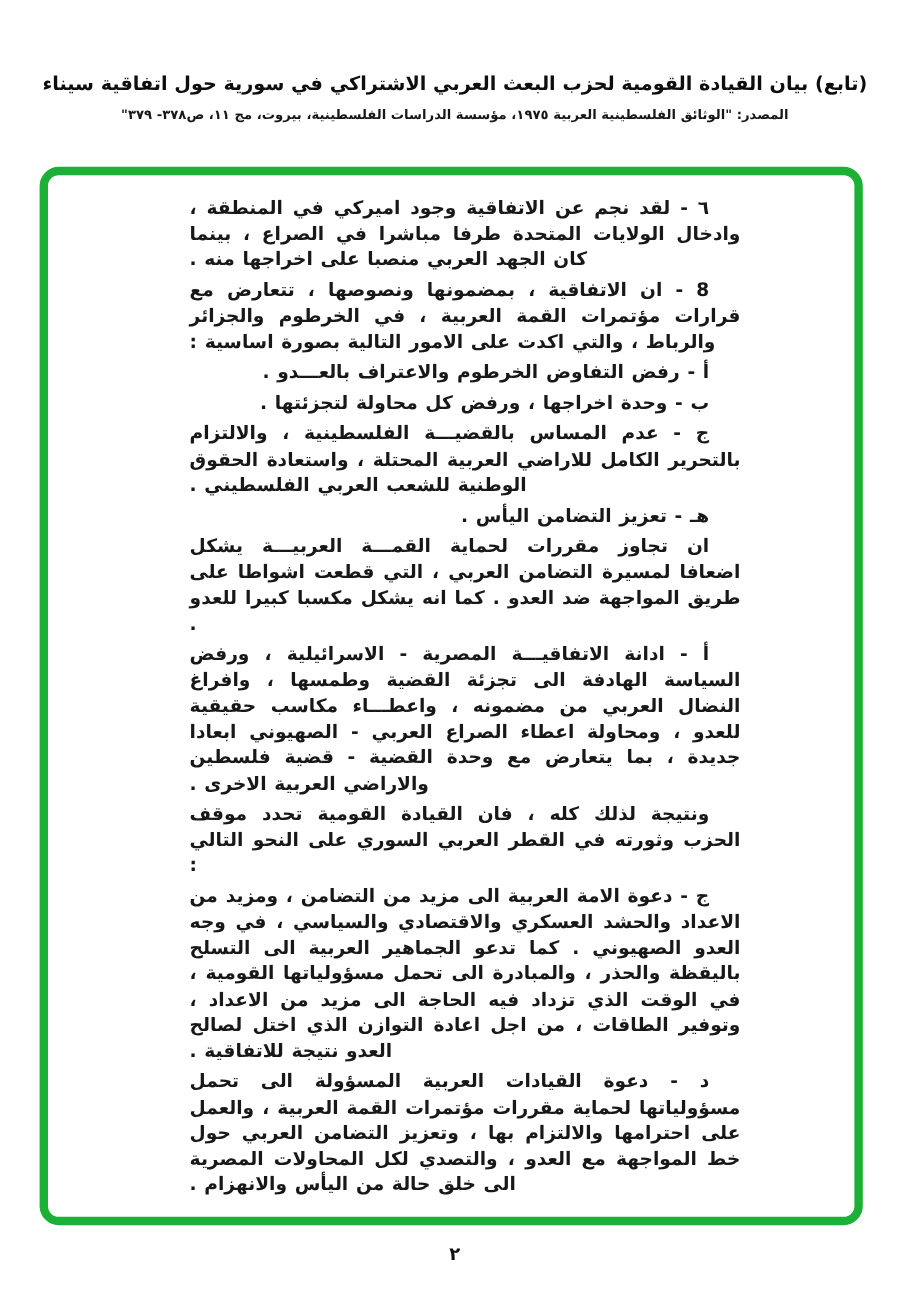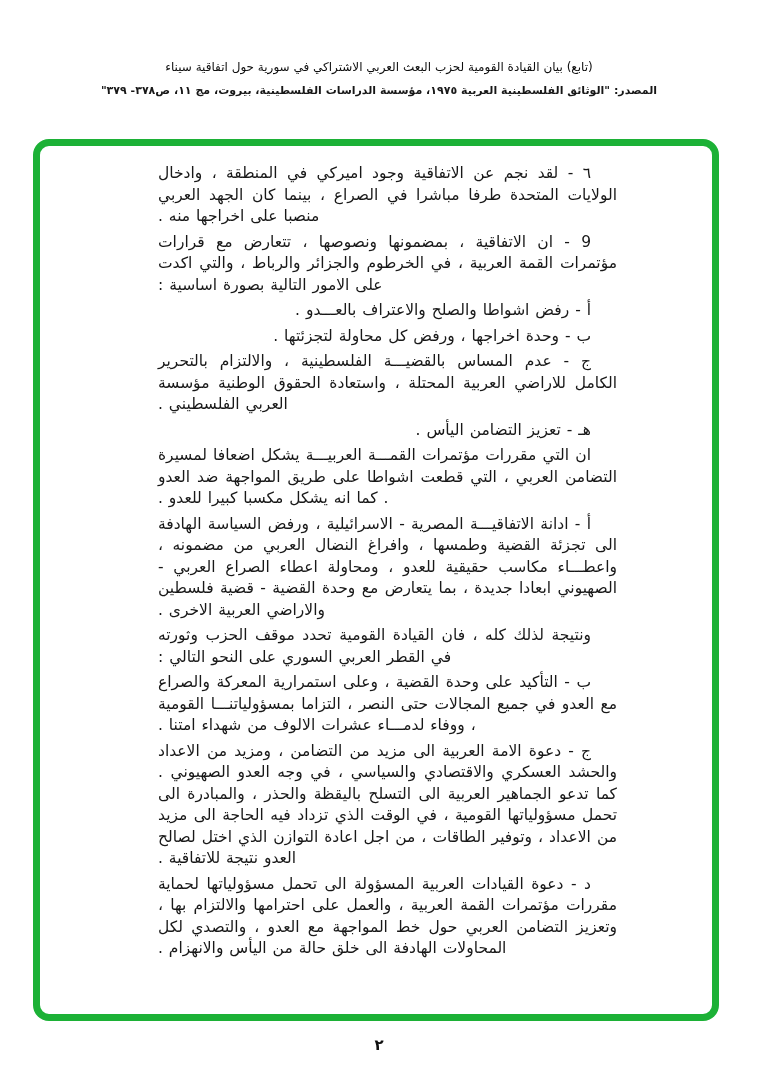--- a/index.html
+++ b/index.html
@@ -16,39 +16,40 @@
     color:var(--ink);
   }
   .page{position:absolute;inset:0;}
   .doc-header{
     position:absolute;
     top:60px;left:0;right:0;
     text-align:center;
     direction:rtl;
   }
   .doc-title{
-    font-size:12px;
-    font-weight:normal;
+    font-size:16px;
+    font-weight:bold;
     color:#0e0e0e;
     letter-spacing:0.2px;
   }
   .doc-source{
     margin-top:10px;
     font-size:11px;
     font-weight:bold;
     color:#171717;
   }
   .green-frame{
     position:absolute;
     left:33px;top:139px;
     width:686px;height:882px;
     box-sizing:border-box;
     border:7px solid var(--frame-green);
     border-radius:16px;
     background:transparent;
+    font-weight:bold;
   }
   .doc-body{
     box-sizing:border-box;
     width:100%;height:100%;
     padding:17px 95px 0 118px;
     direction:rtl;
     text-align:justify;
     font-size:15.5px;
     line-height:21.5px;
     color:var(--ink);
@@ -78,29 +79,28 @@
 <div class="page">
 
   <div class="doc-header">
     <div class="doc-title">(تابع) بيان القيادة القومية لحزب البعث العربي الاشتراكي في سورية حول اتفاقية سيناء</div>
     <div class="doc-source">المصدر: "الوثائق الفلسطينية العربية ١٩٧٥، مؤسسة الدراسات الفلسطينية، بيروت، مج ١١، ص٣٧٨- ٣٧٩"</div>
   </div>
 
   <div class="green-frame">
     <div class="doc-body">
       <p>٦ - لقد نجم عن الاتفاقية وجود اميركي في المنطقة ، وادخال الولايات المتحدة طرفا مباشرا في الصراع ، بينما كان الجهد العربي منصبا على اخراجها منه .</p>
-      <p>9 - ان الاتفاقية ، بمضمونها ونصوصها ، تتعارض مع قرارات مؤتمرات القمة العربية ، في الخرطوم والجزائر والرباط ، والتي اكدت على الامور التالية بصورة اساسية :</p>
-      <p class="single">أ - رفض اشواطا والصلح والاعتراف بالعـــدو .</p>
+      <p>8 - ان الاتفاقية ، بمضمونها ونصوصها ، تتعارض مع قرارات مؤتمرات القمة العربية ، في الخرطوم والجزائر والرباط ، والتي اكدت على الامور التالية بصورة اساسية :</p>
+      <p class="single">أ - رفض التفاوض الخرطوم والاعتراف بالعـــدو .</p>
       <p class="single">ب - وحدة اخراجها ، ورفض كل محاولة لتجزئتها .</p>
-      <p>ج - عدم المساس بالقضيـــة الفلسطينية ، والالتزام بالتحرير الكامل للاراضي العربية المحتلة ، واستعادة الحقوق الوطنية مؤسسة العربي الفلسطيني .</p>
+      <p>ج - عدم المساس بالقضيـــة الفلسطينية ، والالتزام بالتحرير الكامل للاراضي العربية المحتلة ، واستعادة الحقوق الوطنية للشعب العربي الفلسطيني .</p>
       <p class="single">هـ - تعزيز التضامن اليأس .</p>
-      <p>ان التي مقررات مؤتمرات القمـــة العربيـــة يشكل اضعافا لمسيرة التضامن العربي ، التي قطعت اشواطا على طريق المواجهة ضد العدو . كما انه يشكل مكسبا كبيرا للعدو .</p>
+      <p>ان تجاوز مقررات لحماية القمـــة العربيـــة يشكل اضعافا لمسيرة التضامن العربي ، التي قطعت اشواطا على طريق المواجهة ضد العدو . كما انه يشكل مكسبا كبيرا للعدو .</p>
       <p>أ - ادانة الاتفاقيـــة المصرية - الاسرائيلية ، ورفض السياسة الهادفة الى تجزئة القضية وطمسها ، وافراغ النضال العربي من مضمونه ، واعطـــاء مكاسب حقيقية للعدو ، ومحاولة اعطاء الصراع العربي - الصهيوني ابعادا جديدة ، بما يتعارض مع وحدة القضية - قضية فلسطين والاراضي العربية الاخرى .</p>
       <p>ونتيجة لذلك كله ، فان القيادة القومية تحدد موقف الحزب وثورته في القطر العربي السوري على النحو التالي :</p>
-      <p>ب - التأكيد على وحدة القضية ، وعلى استمرارية المعركة والصراع مع العدو في جميع المجالات حتى النصر ، التزاما بمسؤولياتنـــا القومية ، ووفاء لدمـــاء عشرات الالوف من شهداء امتنا .</p>
       <p>ج - دعوة الامة العربية الى مزيد من التضامن ، ومزيد من الاعداد والحشد العسكري والاقتصادي والسياسي ، في وجه العدو الصهيوني . كما تدعو الجماهير العربية الى التسلح باليقظة والحذر ، والمبادرة الى تحمل مسؤولياتها القومية ، في الوقت الذي تزداد فيه الحاجة الى مزيد من الاعداد ، وتوفير الطاقات ، من اجل اعادة التوازن الذي اختل لصالح العدو نتيجة للاتفاقية .</p>
-      <p>د - دعوة القيادات العربية المسؤولة الى تحمل مسؤولياتها لحماية مقررات مؤتمرات القمة العربية ، والعمل على احترامها والالتزام بها ، وتعزيز التضامن العربي حول خط المواجهة مع العدو ، والتصدي لكل المحاولات الهادفة الى خلق حالة من اليأس والانهزام .</p>
+      <p>د - دعوة القيادات العربية المسؤولة الى تحمل مسؤولياتها لحماية مقررات مؤتمرات القمة العربية ، والعمل على احترامها والالتزام بها ، وتعزيز التضامن العربي حول خط المواجهة مع العدو ، والتصدي لكل المحاولات المصرية الى خلق حالة من اليأس والانهزام .</p>
     </div>
   </div>
 
   <div class="page-number">٢</div>
 
 </div>
 
 </body></html>

